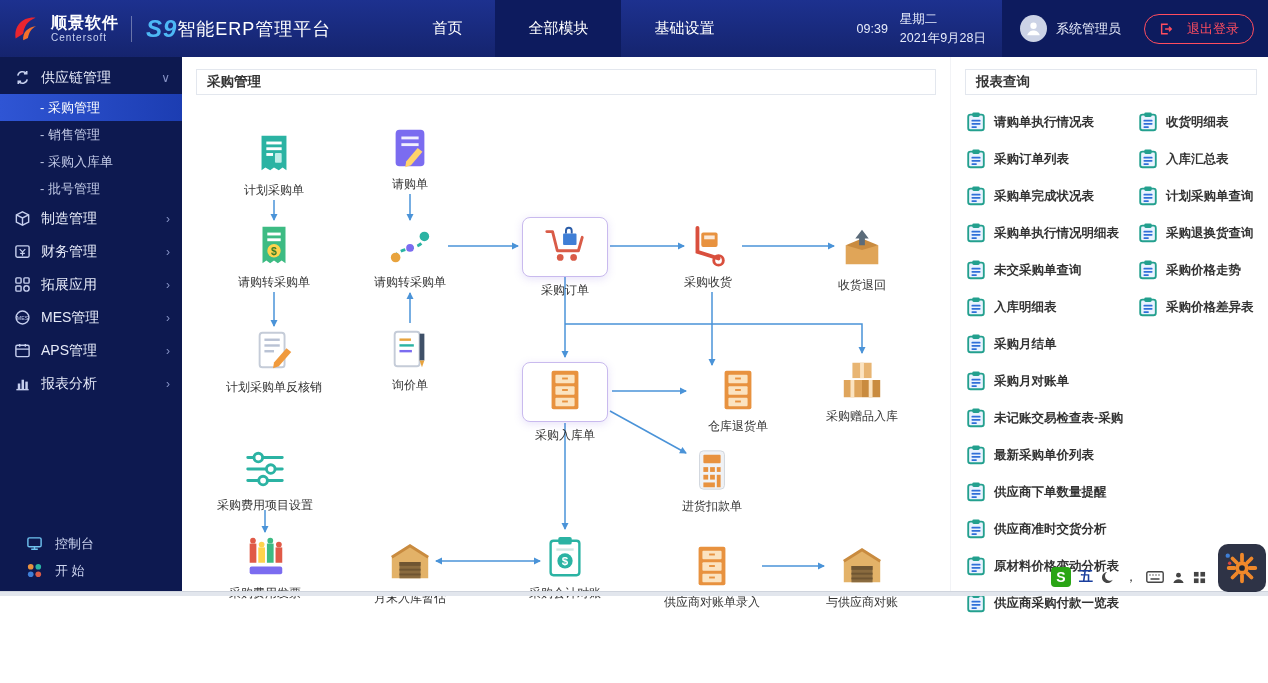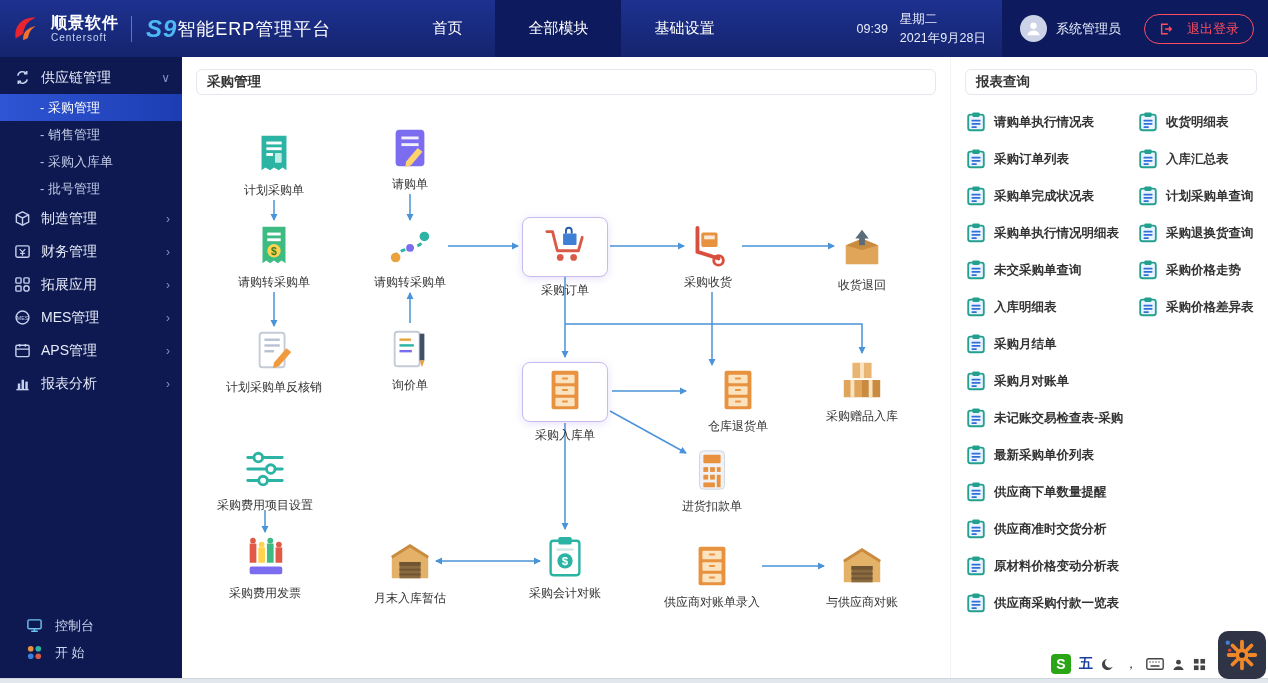--- a/index.html
+++ b/index.html
@@ -1,18 +1,18 @@
 <!DOCTYPE html>
 <html><head>
 <meta charset="utf-8">
 <style>
   *{margin:0;padding:0;box-sizing:border-box}
   html,body{width:1268px;height:683px;overflow:hidden}
   body{font-family:"Liberation Sans","DejaVu Sans",sans-serif;background:#fff;color:#333}
-  .app{position:relative;width:1268px;height:683px;background:#fde047}
+  .app{position:relative;width:1268px;height:596px;background:#fde047}
 
   
   .header{position:absolute;top:0;left:0;right:0;height:57px;display:flex;align-items:center;
     background:linear-gradient(180deg,#1d318f,#15246e);color:#fff;z-index:10}
   .logo-block{display:flex;align-items:center;gap:7px;padding:0 8px 0 10px;height:100%}
   .logo-mark svg{width:34px;height:34px;display:block}
   .logo-text{display:flex;flex-direction:column;line-height:1.1}
   .logo-text b{font-size:16px;letter-spacing:1px}
   .logo-text i{font-style:normal;font-size:10px;color:#c9d3f2;letter-spacing:1px}
   .vdiv{width:1px;height:26px;background:rgba(255,255,255,.35);margin:0 4px}
@@ -37,26 +37,26 @@
   
   .sidebar{position:absolute;top:57px;left:0;width:182px;bottom:0;background:#0d1950;z-index:5}
   .side-menu{padding-top:4px}
   .side-item{height:33px;display:flex;align-items:center;gap:10px;padding:0 12px 0 14px;
     font-size:14px;color:#e6eaf8;cursor:pointer}
   .sicon svg{width:17px;height:17px;display:block}
   .schev{margin-left:auto;font-size:12px;color:#8591c4}
   .sub-item{height:27px;display:flex;align-items:center;padding-left:40px;font-size:13px;color:#c3cbe8;cursor:pointer}
   .sub-item.active{background:linear-gradient(90deg,#2f55d4,#1c3db2);color:#fff}
   .side-footer{position:absolute;bottom:12px;left:0;right:0}
-  .side-foot-item{height:27px;display:flex;align-items:flex-start;gap:12px;padding-left:26px;
+  .side-foot-item{height:27px;display:flex;align-items:center;gap:12px;padding-left:26px;
     font-size:13px;color:#cdd5f0;cursor:pointer}
 
   
   .main{position:absolute;top:57px;left:182px;right:0;bottom:0;background:#fff}
-  .panel-title{display:flex;align-items:center;height:26px;border:1px solid #e3e7ee;border-radius:6px;
+  .panel-title{display:flex;align-items:center;height:26px;border:1px solid #e3e7ee;border-radius:0;
     padding:0 10px;font-size:13.5px;font-weight:bold;color:#333}
   .flow-panel{position:absolute;top:0;left:0;width:768px;bottom:0;padding:12px 0 0 14px}
   .flow-panel .panel-title{width:740px}
   .flow-canvas{position:relative;width:752px;height:566px;margin-top:6px}
   #flow-svg{position:absolute;left:0;top:0;z-index:0;pointer-events:none}
   .fnode{position:absolute;width:120px;text-align:center;z-index:1;cursor:pointer}
   .icwrap{display:block;height:46px}
   .fic{display:inline-block;width:46px;height:46px}
   .fic svg{width:46px;height:46px;display:block}
   .fnode.boxed .icwrap{display:inline-block;height:auto;padding:4px 19px;border:1px solid #c9baee;

